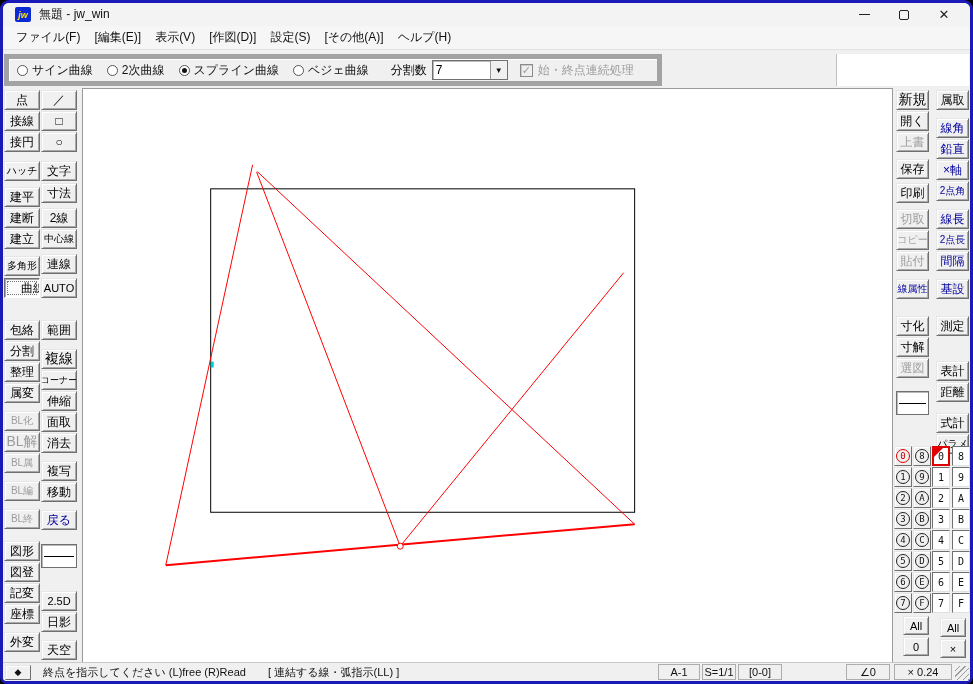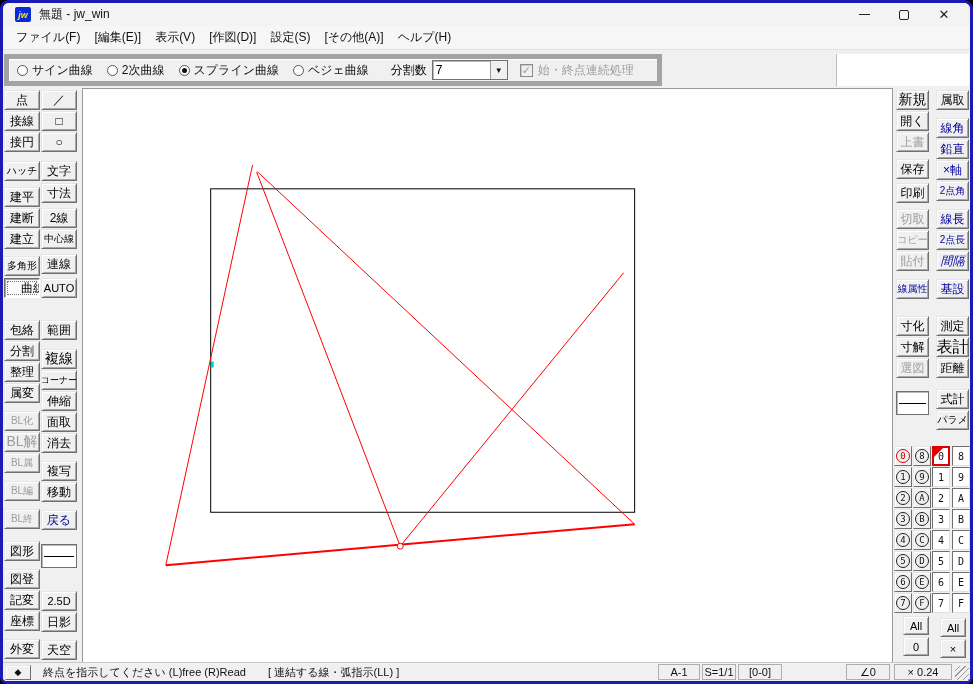--- a/index.html
+++ b/index.html
@@ -146,21 +146,21 @@
           <button class="b3" style="font-size: 12px; margin-top: 21px;">包絡</button>
           <button class="b3" style="font-size: 12px;">分割</button>
           <button class="b3" style="font-size: 12px;">整理</button>
           <button class="b3" style="font-size: 12px;">属変</button>
           <button class="b3 disabled" style="font-size: 10px; margin-top: 7px;">BL化</button>
           <button class="b3 disabled" style="font-size: 14px;">BL解</button>
           <button class="b3 disabled" style="font-size: 10px;">BL属</button>
           <button class="b3 disabled" style="font-size: 10px; margin-top: 7px;">BL編</button>
           <button class="b3 disabled" style="font-size: 10px; margin-top: 7px;">BL終</button>
           <button class="b3" style="font-size: 12px; margin-top: 11px;">図形</button>
-          <button class="b3" style="font-size: 12px; margin-top: 7px;">図登</button>
+          <button class="b3" style="font-size: 12px; ">図登</button>
           <button class="b3" style="font-size: 12px;">記変</button>
           <button class="b3" style="font-size: 12px;">座標</button>
           <button class="b3" style="font-size: 12px; margin-top: 7px;">外変</button>
         </div>
       <div class="tcol" id="lcol2" style="left:38px;width:36px;">
           <button class="b3" style="font-size: 12px;">／</button>
           <button class="b3" style="font-size: 12px;">□</button>
           <button class="b3" style="font-size: 12px;">○</button>
           <button class="b3" style="font-size: 12px; margin-top: 8px;">文字</button>
           <button class="b3" style="font-size: 12px; margin-top: 1px;">寸法</button>
@@ -214,24 +214,24 @@
           <div class="linebox" style="margin-top: 12px;"></div>
         </div>
       <div class="tcol" id="rcol2" style="left:43px;width:33px;">
           <button class="b3" style="font-size: 12px;">属取</button>
           <button class="b3 blue" style="font-size: 12px; margin-top: 7px;">線角</button>
           <button class="b3 blue" style="font-size: 12px;">鉛直</button>
           <button class="b3 blue" style="font-size: 12px;">×軸</button>
           <button class="b3 blue" style="font-size: 10px;">2点角</button>
           <button class="b3 blue" style="font-size: 12px; margin-top: 7px;">線長</button>
           <button class="b3 blue" style="font-size: 10px;">2点長</button>
-          <button class="b3 blue" style="font-size: 12px; font-style: italic;">間隔</button>
+          <button class="b3 blue" style="font-size: 12px;">間隔</button>
           <button class="b3 blue" style="font-size: 12px; margin-top: 7px;">基設</button>
           <button class="b3" style="font-size: 12px; margin-top: 16px;">測定</button>
-          <button class="b3" style="font-size: 16px;">表計</button>
+          <button class="b3" style="font-size: 12px; margin-top: 24px;">表計</button>
           <button class="b3" style="font-size: 12px;">距離</button>
           <button class="b3" style="font-size: 12px; margin-top: 10px;">式計</button>
           <button class="b3" style="font-size: 10px;">パラメ</button>
         </div>
       <div class="layerpanel" id="layerpanel">
           <div class="lg-cell sel" style="left: 1px; top: 0px;">
             <span class="lg-circ">0</span>
           </div>
           <div class="lg-cell" style="left: 20px; top: 0px;">
             <span class="lg-circ">8</span>

